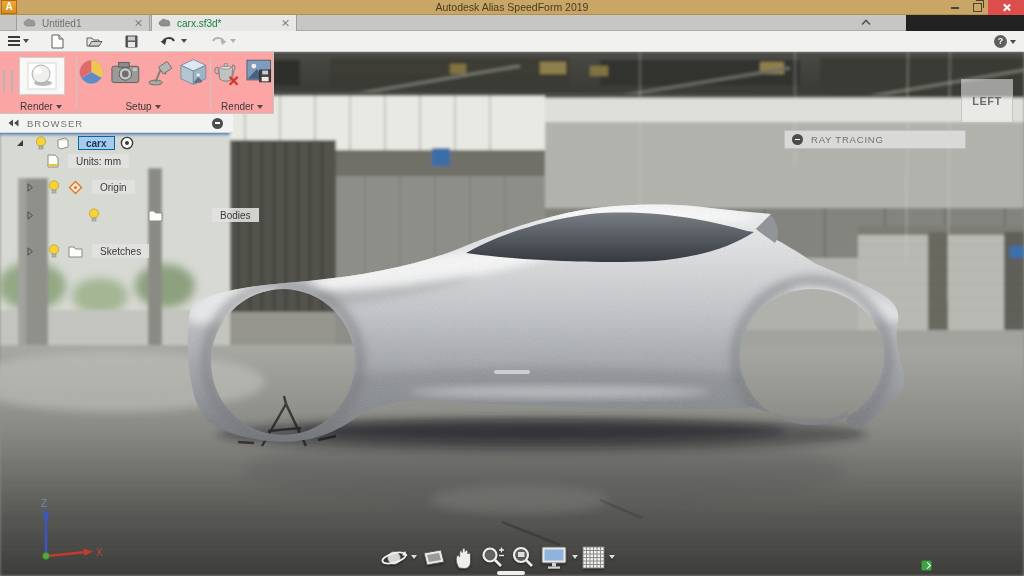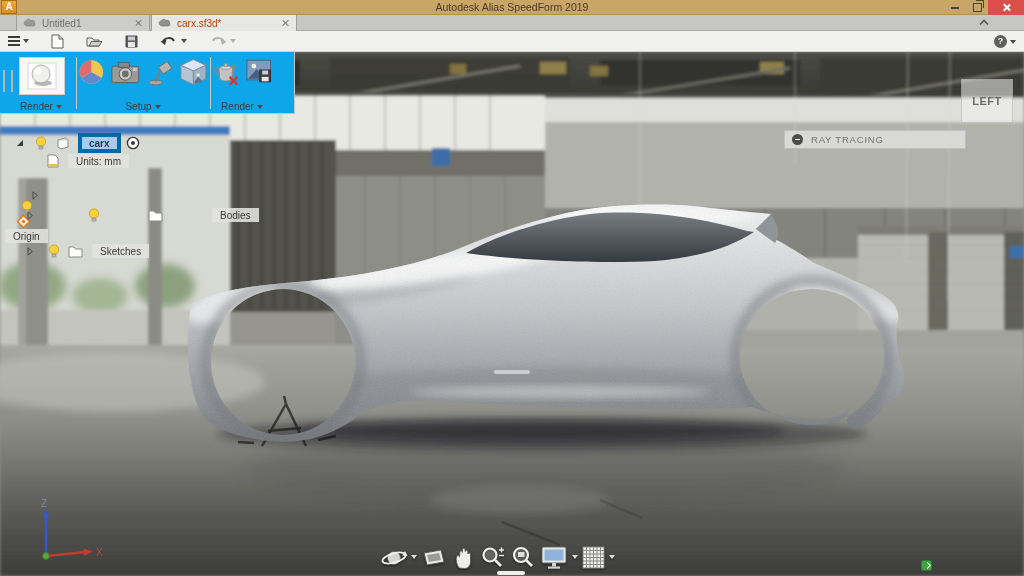--- a/index.html
+++ b/index.html
@@ -18,26 +18,26 @@
   .wbtn{width:22px;height:15px;display:flex;align-items:center;justify-content:center;}
   .wbtn.close{width:36px;background:#dc4d4b;}
   .glyph-min{width:8px;height:2px;background:#4c4433;}
   .glyph-restore{position:relative;width:7px;height:7px;border:1px solid #4c4433;}
   .glyph-restore::before{content:"";position:absolute;left:2px;top:-4px;width:7px;height:7px;border:1px solid #4c4433;border-left-width:0;border-bottom-width:0;}
   .glyph-x{position:relative;width:9px;height:9px;}
   .glyph-x::before,.glyph-x::after{content:"";position:absolute;left:4px;top:0;width:1.6px;height:9px;background:#fff;}
   .glyph-x::before{transform:rotate(45deg);} .glyph-x::after{transform:rotate(-45deg);}
 
   
-  .tabbar{position:absolute;left:0;top:15px;width:1024px;height:16px;background:#c6c6c4;
+  .tabbar{position:absolute;left:0;top:15px;width:906px;height:16px;background:#c6c6c4;
           border-bottom:1px solid #aaaaa8;box-sizing:border-box;}
   .tab{position:absolute;top:0;height:16px;display:flex;align-items:center;gap:6px;
        box-sizing:border-box;border-right:1px solid #9e9e9c;border-left:1px solid #9e9e9c;padding:0 6px;}
   .tab1{left:16px;width:134px;background:#cccccb;color:#6f6f6d;}
-  .tab2{left:151px;width:146px;background:#e7e7e5;color:#c2410c;}
+  .tab2{left:151px;width:146px;background:#e7e7e5;color:#15803d;}
   .tab .tlabel{font-size:10px;white-space:nowrap;flex:1;}
   .tab-close{position:relative;width:8px;height:8px;flex:0 0 auto;}
   .tab-close::before,.tab-close::after{content:"";position:absolute;left:3.4px;top:0;width:1.4px;height:8px;background:#7c7c7a;}
   .tab-close::before{transform:rotate(45deg);} .tab-close::after{transform:rotate(-45deg);}
   .tab-doc-icon{width:13px;height:10px;flex:0 0 auto;}
   .collapse-ribbon{position:absolute;right:34px;top:3px;width:12px;height:8px;}
 
   
   .qat{position:absolute;left:0;top:31px;width:1024px;height:21px;background:#f1f1ef;
        border-bottom:1px solid #d2d2d0;box-sizing:border-box;display:flex;align-items:center;}
@@ -51,21 +51,21 @@
   .qat-ico{margin-left:22px;}
   .qat-right{position:absolute;right:8px;top:0;height:21px;display:flex;align-items:center;}
   .help-circle{width:13px;height:13px;border-radius:50%;background:#5f5f5d;color:#fff;
                font-size:9px;font-weight:bold;text-align:center;line-height:13px;}
 
   
   .viewport{position:absolute;left:0;top:52px;width:1024px;height:524px;background:#8f8f8b;}
   .viewport svg.scene{position:absolute;left:0;top:0;}
 
   
-  .ribbon{position:absolute;left:0;top:0;width:295px;height:62px;background:#0ea5e9;
+  .ribbon{position:absolute;left:0;top:0;width:274px;height:62px;background:#fca5a5;
           border-right:1px solid #c6c6c4;border-bottom:1px solid #c6c6c4;box-sizing:border-box;}
   .grip{position:absolute;left:3px;top:18px;width:6px;height:22px;
         border-left:2px solid #b5b5b3;border-right:2px solid #b5b5b3;}
   .rgroup{position:absolute;top:0;height:62px;}
   .rg-label{position:absolute;left:0;bottom:2px;width:100%;text-align:center;font-size:10px;color:#3b3b39;
             display:flex;align-items:center;justify-content:center;}
   .rsep{position:absolute;top:5px;width:1px;height:52px;background:#c9c9c7;}
   .render-btn{position:absolute;left:9px;top:5px;width:46px;height:38px;background:#f8f8f6;
               border:1px solid #cfcfcd;box-sizing:border-box;display:flex;align-items:center;justify-content:center;}
   .setup-icons{position:absolute;left:0;top:5px;width:100%;display:flex;justify-content:center;gap:5px;}
@@ -73,21 +73,21 @@
   
   .browser-head{position:absolute;left:0;top:62px;width:233px;height:19px;background:#f3f3f1;
                 border-bottom:1px solid #d6d6d4;box-sizing:border-box;display:flex;align-items:center;}
   .browser-title{font-size:9.5px;color:#73736f;letter-spacing:1px;margin-left:8px;flex:1;}
   .dark-circle{width:11px;height:11px;border-radius:50%;background:#4c4c4a;margin-right:10px;
                display:flex;align-items:center;justify-content:center;}
   .dark-circle i{display:block;width:5px;height:1.6px;background:#fff;}
   .tree{position:absolute;left:0;top:81px;width:240px;height:180px;font-size:10px;color:#3a3a38;}
   .trow{position:absolute;left:0;height:16px;display:flex;align-items:center;}
   .chip{background:rgba(226,226,224,.88);padding:1.5px 8px;white-space:nowrap;}
-  .chip.sel{background:#a7cbec;border:4px solid #0369a1;color:#173a5c;font-weight:bold;padding:0.5px 7px;}
+  .chip.sel{background:#a7cbec;border:1px solid #0369a1;color:#173a5c;font-weight:bold;padding:0.5px 7px;}
   .tico{margin-right:4px;flex:0 0 auto;display:block;}
 
   
   .raybar{position:absolute;left:784px;top:78px;width:182px;height:19px;background:#d9d9d7;
           border:1px solid #c0c0be;box-sizing:border-box;display:flex;align-items:center;}
   .raybar .dark-circle{margin:0 0 0 7px;}
   .ray-label{font-size:9.5px;color:#72726e;letter-spacing:.8px;margin-left:8px;}
 
   
   .viewcube{position:absolute;left:961px;top:27px;width:52px;height:44px;
@@ -459,20 +459,30 @@
             <rect x="17" y="20" width="7" height="4.5" fill="#e8e8e6"></rect>
           </svg>
         </div>
         <div class="rg-label">
             <span>Render</span>
             <span class="caret"></span>
           </div>
       </div>
     </div>
 
+    <div class="browser-head">
+      <svg style="margin-left:8px;" width="11" height="8" viewBox="0 0 11 8">
+        <polygon points="5,0.5 5,7.5 0.5,4" fill="#4a4a48"></polygon>
+          <polygon points="10.5,0.5 10.5,7.5 6,4" fill="#4a4a48"></polygon>
+      </svg>
+      <span class="browser-title">BROWSER</span>
+      <span class="dark-circle">
+          <i></i>
+        </span>
+    </div>
 
     <div class="tree">
 
       <div class="trow" style="top:2px;">
         <svg class="tico" style="margin-left:16px;" width="8" height="8" viewBox="0 0 8 8">
             <polygon points="7,1 7,7 1,7" fill="#3a3a38"></polygon>
           </svg>
         <svg class="tico" style="margin-left:7px;" width="12" height="14" viewBox="0 0 12 14">
             <circle cx="6" cy="5.5" r="4.6" fill="#f6d23b" stroke="#c49f1c" stroke-width="0.8"></circle>
             <rect x="4" y="10" width="4" height="3" fill="#b5b5b3" stroke="#8a8a88" stroke-width="0.6"></rect>
@@ -490,21 +500,21 @@
 
       <div class="trow" style="top:20px;">
         <svg class="tico" style="margin-left:47px;" width="12" height="14" viewBox="0 0 12 14">
             <path d="M1,1 L8,1 L11,4 L11,13 L1,13 Z" fill="#fdfdfb" stroke="#8a8a88"></path>
             <rect x="1.6" y="10" width="8.8" height="2.4" fill="#e8c43c"></rect>
           </svg>
         <span class="chip" style="margin-left:5px;">Units: mm</span>
       </div>
 
 
-      <div class="trow" style="top:58px;flex-direction:column;">
+      <div class="trow" style="top:46px;">
         <svg class="tico" style="margin-left:27px;" width="6" height="9" viewBox="0 0 6 9">
             <polygon points="1,0.8 5.4,4.5 1,8.2" fill="none" stroke="#4a4a48" stroke-width="1"></polygon>
           </svg>
         <svg class="tico" style="margin-left:11px;" width="12" height="14" viewBox="0 0 12 14">
             <circle cx="6" cy="5.5" r="4.6" fill="#f6d23b" stroke="#c49f1c" stroke-width="0.8"></circle>
             <rect x="4" y="10" width="4" height="3" fill="#b5b5b3" stroke="#8a8a88" stroke-width="0.6"></rect>
           </svg>
         <svg class="tico" style="margin-left:4px;" width="15" height="15" viewBox="0 0 15 15">
             <polygon points="7.5,1.5 13.5,7.5 7.5,13.5 1.5,7.5" fill="#fbe9d8" stroke="#e07820" stroke-width="1.4"></polygon>
             <circle cx="7.5" cy="7.5" r="1.6" fill="#e07820"></circle>

